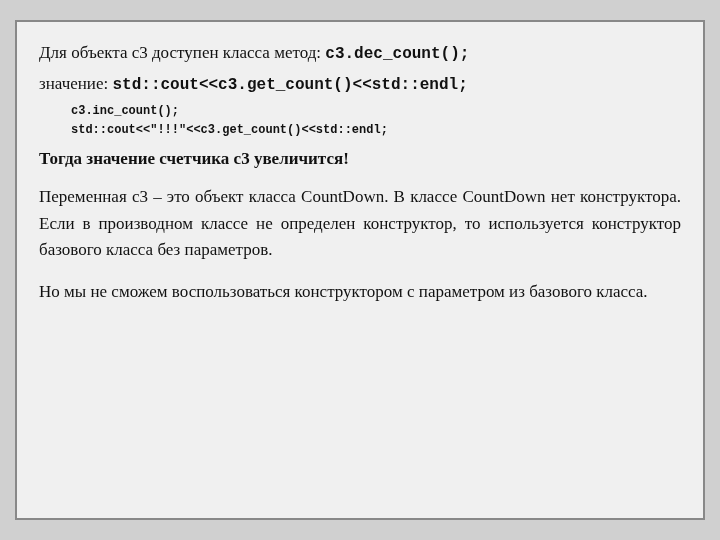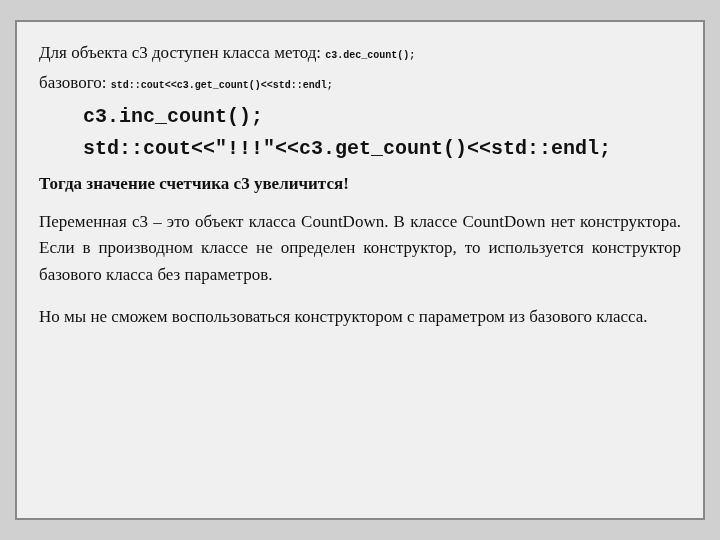--- a/index.html
+++ b/index.html
@@ -25,32 +25,32 @@
       min-height: 500px;
       padding: 18px 22px;
       font-size: 17px;
       line-height: 1.55;
       color: #111;
     }
 
     .code-inline {
       font-family: 'Courier New', Courier, monospace;
       font-weight: bold;
-      font-size: 10px;
+      font-size: 16px;
     }
 
     .bold-text {
       font-weight: bold;
     }
 
     .indented {
-      margin-left: 44px;
+      margin-left: 32px;
       font-family: 'Courier New', Courier, monospace;
       font-weight: bold;
-      font-size: 20px;
+      font-size: 12px;
       display: block;
       line-height: 1.6;
     }
 
     .paragraph-block {
       text-align: justify;
       margin-bottom: 4px;
     }
 
     .last-para {
@@ -62,21 +62,21 @@
 <body>
 
 <div class="content-box">
 
   <div class="paragraph-block">
     <span>Для объекта с3 доступен класса метод: </span><span class="code-inline">c3.dec_count();</span>
   </div>
 
 
   <div class="paragraph-block">
-    <span>базового: </span><span class="code-inline">std::cout&lt;&lt;c3.get_count()&lt;&lt;std::endl;</span>
+    <span>значение: </span><span class="code-inline">std::cout&lt;&lt;c3.get_count()&lt;&lt;std::endl;</span>
   </div>
 
 
   <span class="indented">c3.inc_count();</span>
   <span class="indented">std::cout&lt;&lt;"!!!"&lt;&lt;c3.get_count()&lt;&lt;std::endl;</span>
 
   <div class="paragraph-block" style="margin-top:6px;">
     <span class="bold-text">Тогда значение счетчика с3 увеличится!</span>
   </div>
 

